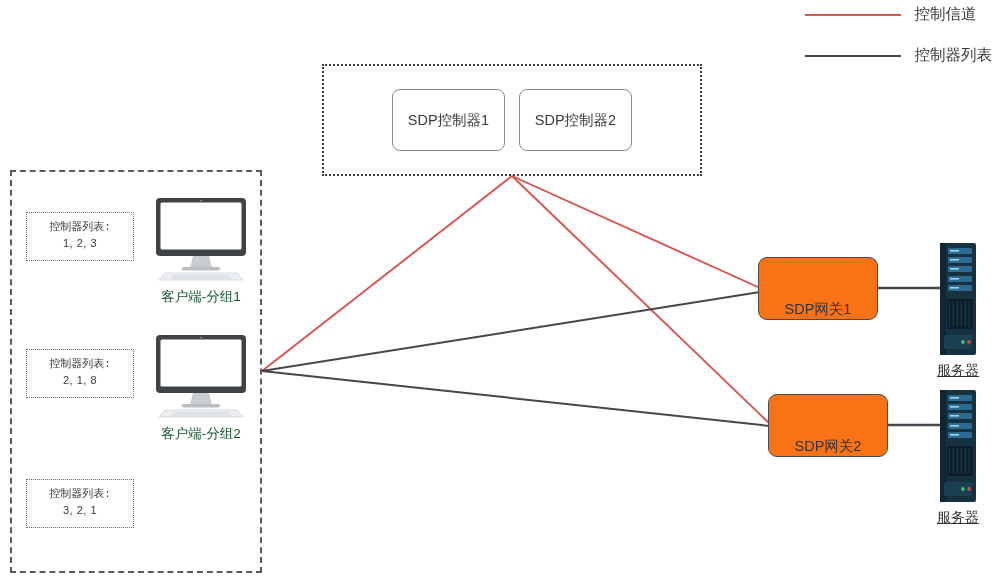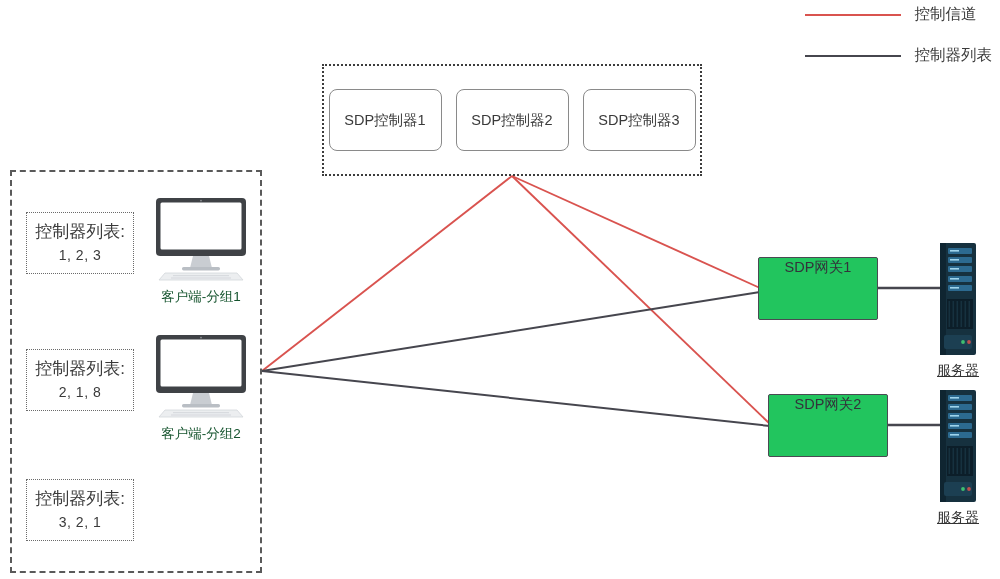--- a/index.html
+++ b/index.html
@@ -103,25 +103,26 @@
     top: 22px;
     width: 108px;
     padding: 7px 4px 8px 4px;
     border: 1.6px dotted #6b6b6b;
     box-sizing: border-box;
     text-align: center;
     color: #3a3a3a;
     line-height: 1.45;
   }
   .ctrl-list-title {
-    font-size: 17px;
+    font-size: 11px;
     display: block;
+    font-family: Liberation Mono, monospace;
   }
   .ctrl-list-value {
-    font-size: 14px;
+    font-size: 11px;
     display: block;
     letter-spacing: 0.5px;
   }
   .client-node {
     position: absolute;
     left: 133px;
     top: 6px;
     width: 112px;
     text-align: center;
   }
@@ -131,24 +132,24 @@
     margin-top: 2px;
     white-space: nowrap;
   }
 
   
   .gateway-box {
     position: absolute;
     width: 120px;
     height: 63px;
     border: 1.8px solid #4a4a52;
-    border-radius: 2px;
-    background: #22c55e;
-    display: flex;
-    align-items: flex-start;
+    border-radius: 9px;
+    background: #f97316;
+    display: flex;
+    align-items: flex-end;
     justify-content: center;
     font-size: 14.5px;
     color: #33333b;
     box-sizing: border-box;
   }
   #gateway-1 { left: 758px; top: 257px; }
   #gateway-2 { left: 768px; top: 394px; }
 
   
   .server-node {
@@ -192,23 +193,20 @@
       <span class="legend-label">控制器列表</span>
     </div>
   </div>
 
   <div id="controller-zone">
     <div class="controller-box">
       <span>SDP控制器1</span>
     </div>
     <div class="controller-box">
       <span>SDP控制器2</span>
-    </div>
-    <div class="controller-box">
-      <span>SDP控制器3</span>
     </div>
   </div>
 
   <div id="client-zone">
 
     <div class="client-row" style="top:18px">
       <div class="ctrl-list">
         <span class="ctrl-list-title">控制器列表:</span>
         <span class="ctrl-list-value">1, 2, 3</span>
       </div>

